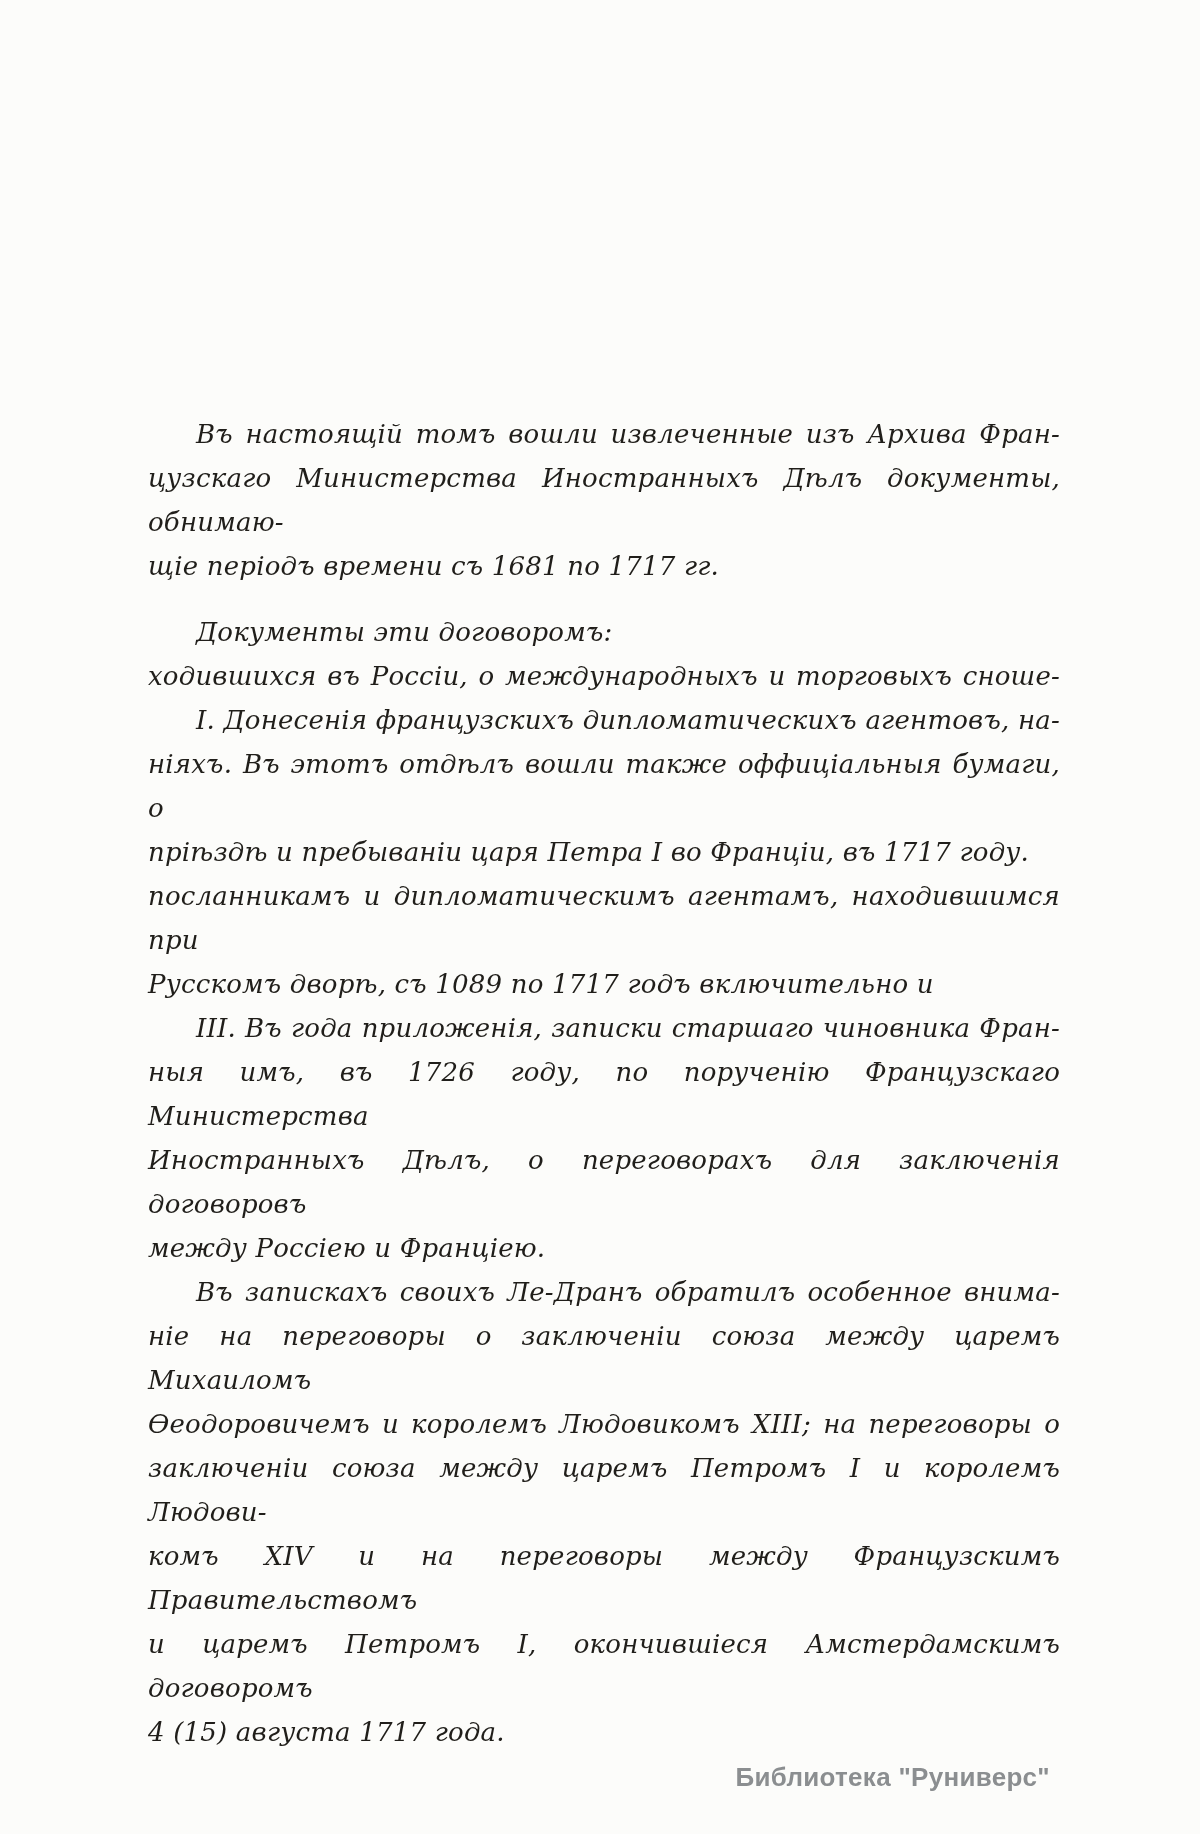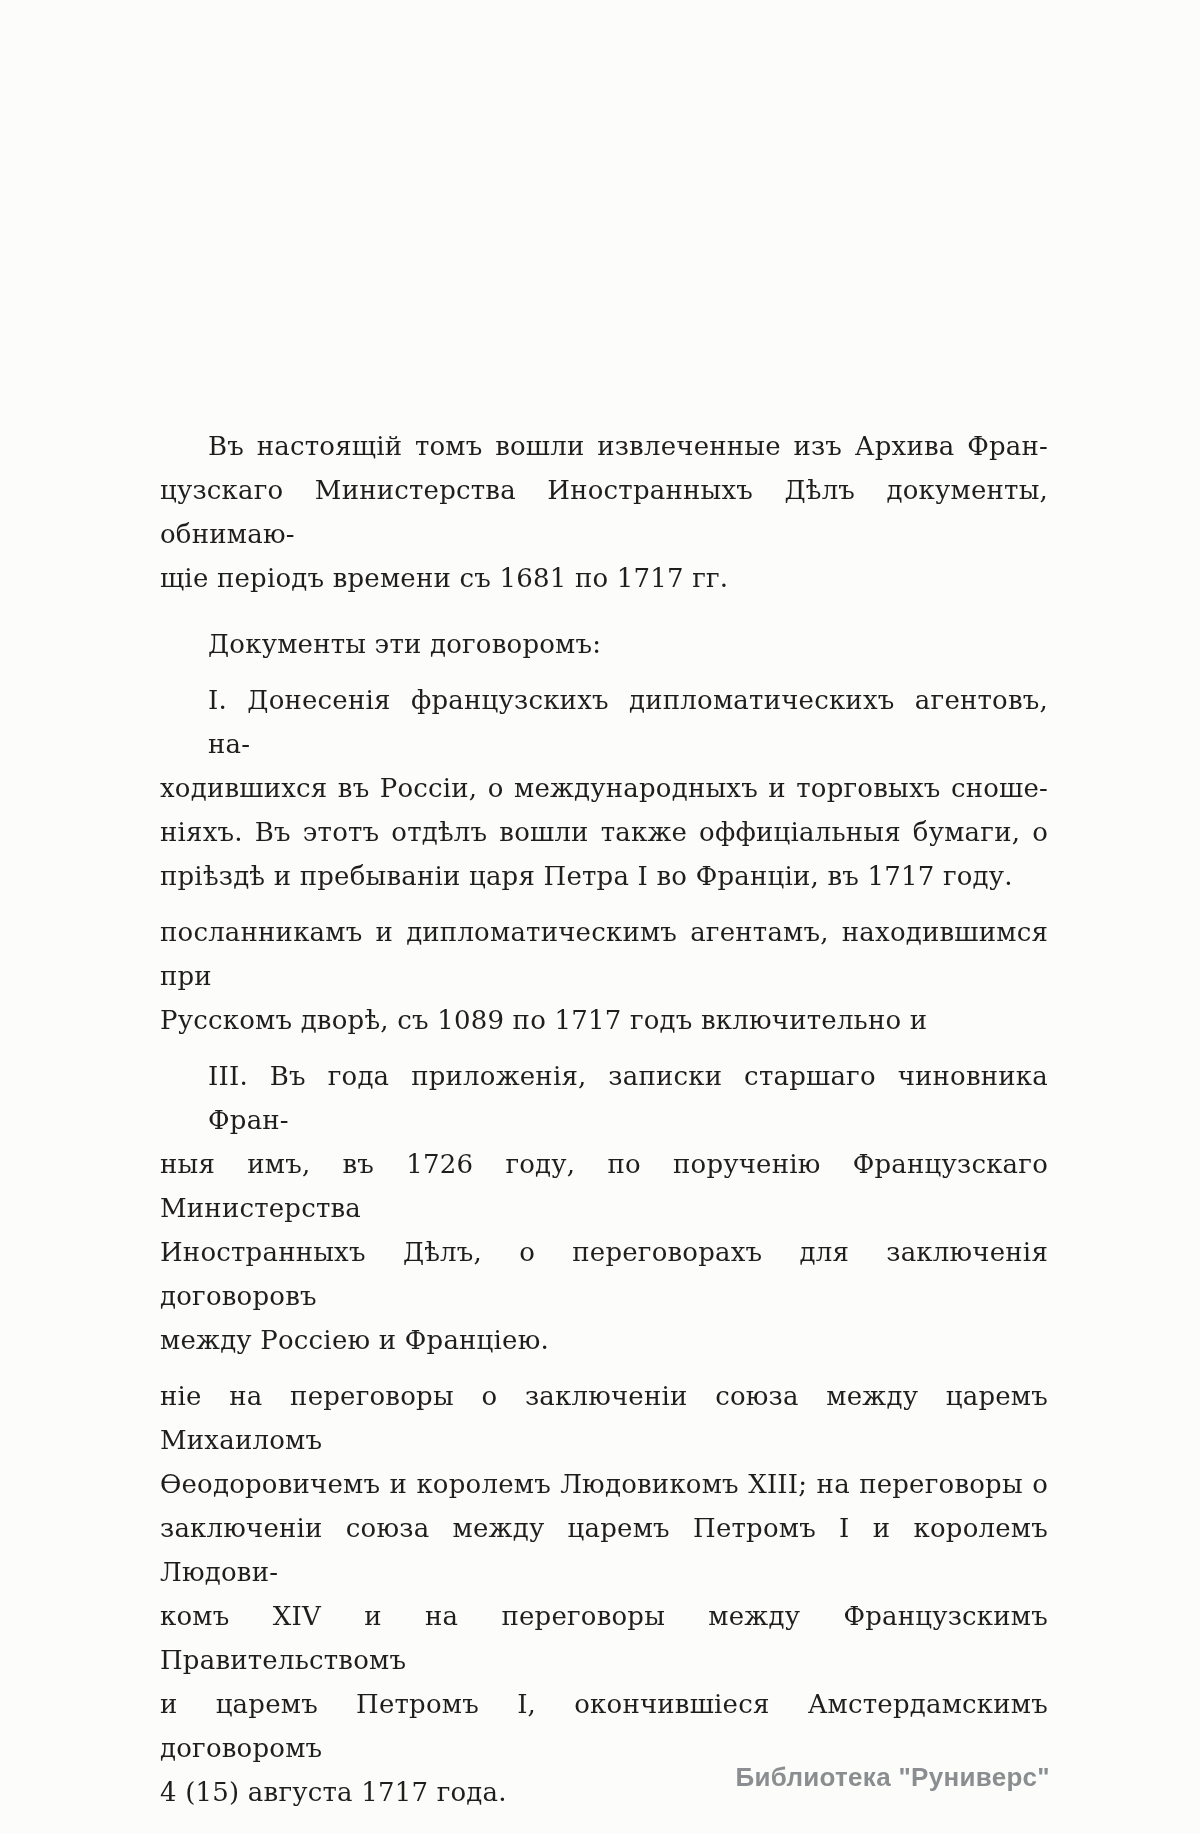--- a/index.html
+++ b/index.html
@@ -22,21 +22,21 @@
   .page-text {
     position: absolute;
     left: 148px;
     top: 412px;
     width: 912px;
     font-size: 26px;
     line-height: 44px;
     color: #201e1a;
     letter-spacing: 0.2px;
   }
-  .para { margin: 12px; }
+  .para { margin: 0; font-style: italic; }
   .para.gap-before { margin-top: 22px; }
   .line {
     text-align: justify;
     text-align-last: justify;
     white-space: normal;
   }
   .line.first { padding-left: 48px; }
   .line.last { text-align-last: left; }
   .watermark {
     position: absolute;
@@ -60,39 +60,40 @@
       <div class="line first">Въ настоящій томъ вошли извлеченные изъ Архива Фран-</div>
       <div class="line">цузскаго Министерства Иностранныхъ Дѣлъ документы, обнимаю-</div>
       <div class="line last">щіе періодъ времени съ 1681 по 1717 гг.</div>
     </div>
 
     <div class="para gap-before">
       <div class="line first last">Документы эти договоромъ:</div>
     </div>
 
     <div class="para">
+      <div class="line">ходившихся въ Россіи, о международныхъ и торговыхъ сноше-</div>
       <div class="line first">I. Донесенія французскихъ дипломатическихъ агентовъ, на-</div>
-      <div class="line">ходившихся въ Россіи, о международныхъ и торговыхъ сноше-</div>
       <div class="line">ніяхъ. Въ этотъ отдѣлъ вошли также оффиціальныя бумаги, о</div>
       <div class="line last">пріѣздѣ и пребываніи царя Петра I во Франціи, въ 1717 году.</div>
     </div>
 
     <div class="para">
       <div class="line">посланникамъ и дипломатическимъ агентамъ, находившимся при</div>
       <div class="line last">Русскомъ дворѣ, съ 1089 по 1717 годъ включительно и</div>
     </div>
 
     <div class="para">
       <div class="line first">III. Въ года приложенія, записки старшаго чиновника Фран-</div>
       <div class="line">ныя имъ, въ 1726 году, по порученію Французскаго Министерства</div>
       <div class="line">Иностранныхъ Дѣлъ, о переговорахъ для заключенія договоровъ</div>
       <div class="line last">между Россіею и Франціею.</div>
     </div>
 
     <div class="para">
+      <div class="line first">Въ запискахъ своихъ Ле-Дранъ обратилъ особенное внима-</div>
       <div class="line">ніе на переговоры о заключеніи союза между царемъ Михаиломъ</div>
       <div class="line">Ѳеодоровичемъ и королемъ Людовикомъ XIII; на переговоры о</div>
       <div class="line">заключеніи союза между царемъ Петромъ I и королемъ Людови-</div>
       <div class="line">комъ XIV и на переговоры между Французскимъ Правительствомъ</div>
       <div class="line">и царемъ Петромъ I, окончившіеся Амстердамскимъ договоромъ</div>
       <div class="line last">4 (15) августа 1717 года.</div>
     </div>
 
   </div>
 

